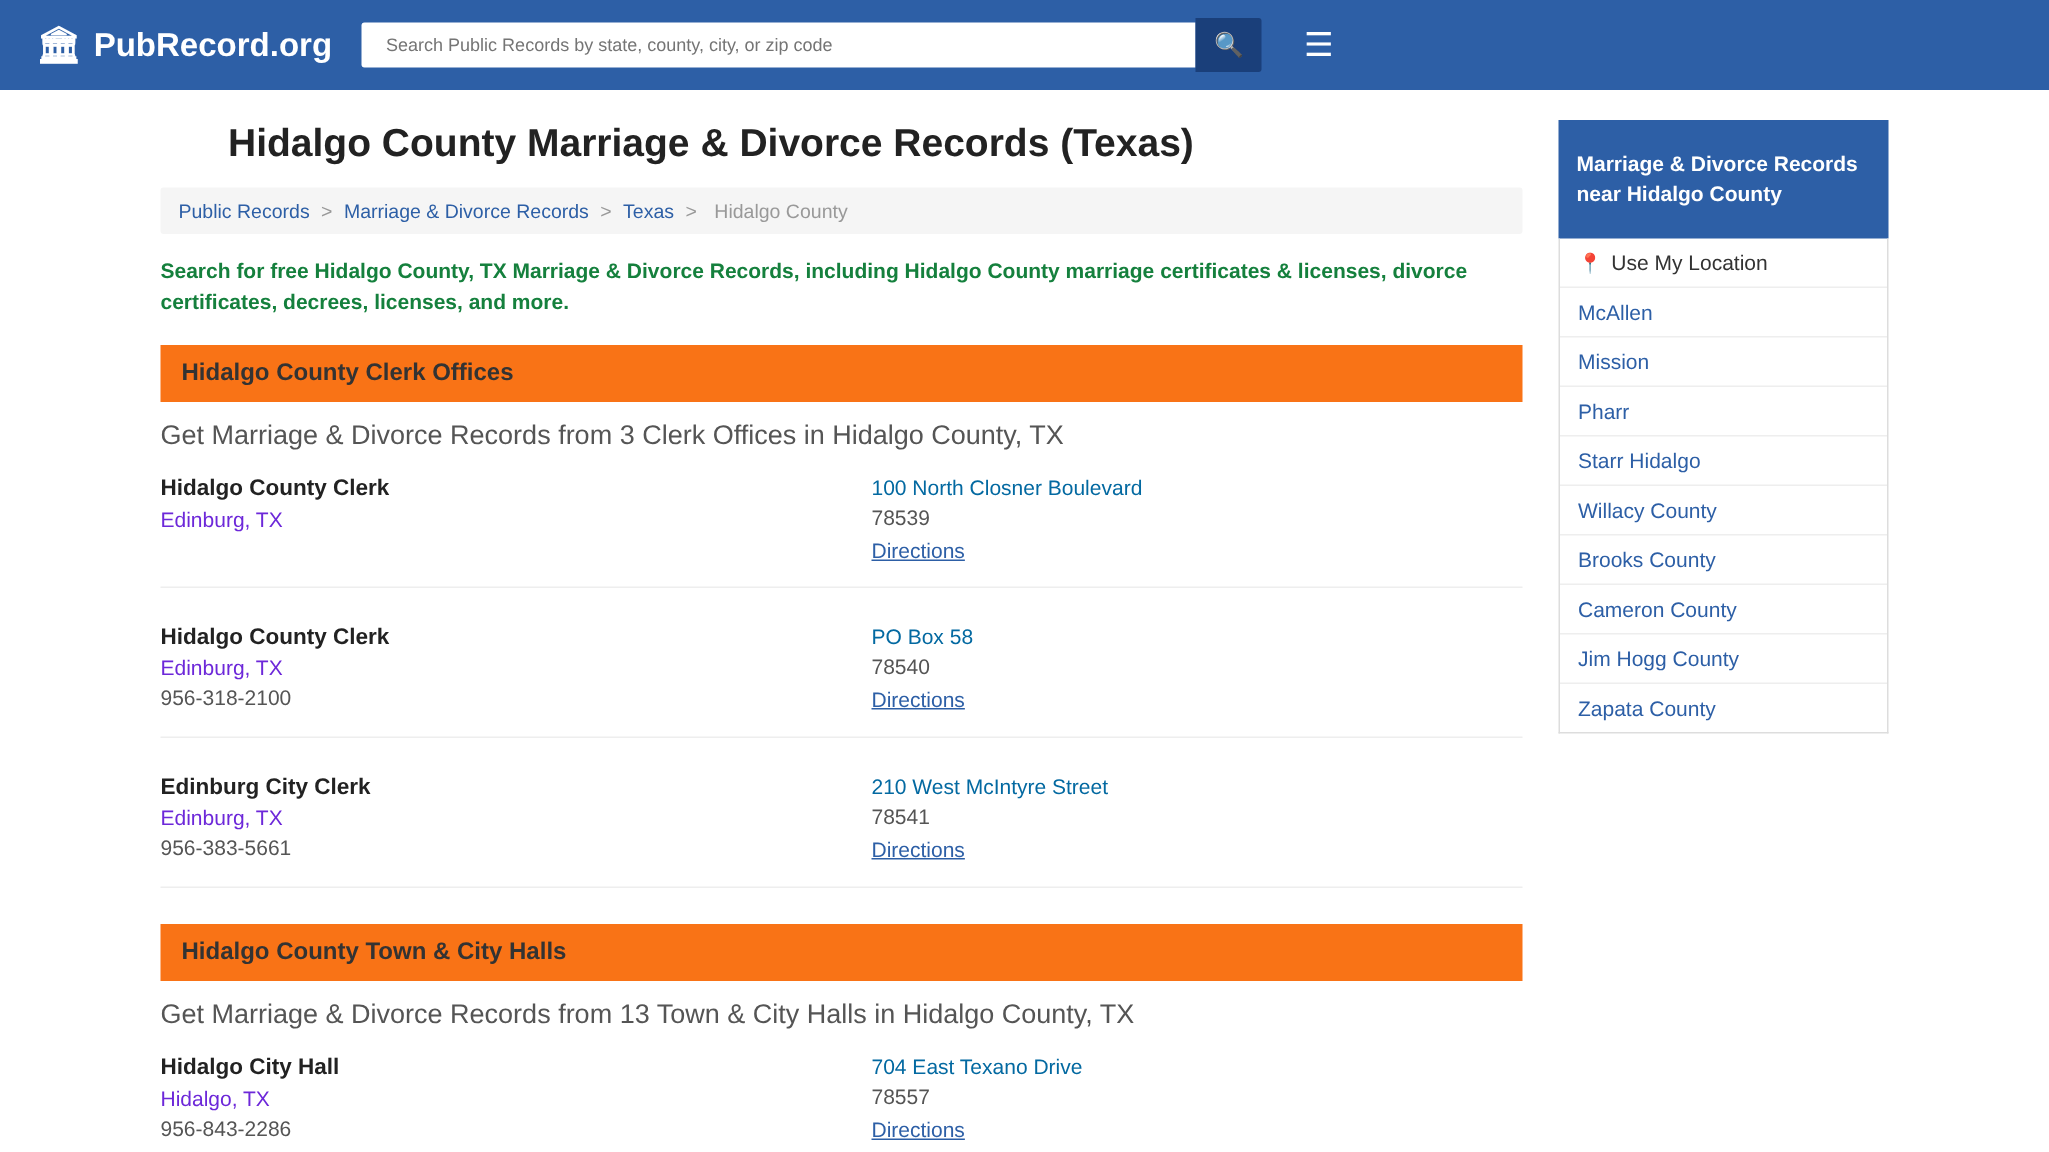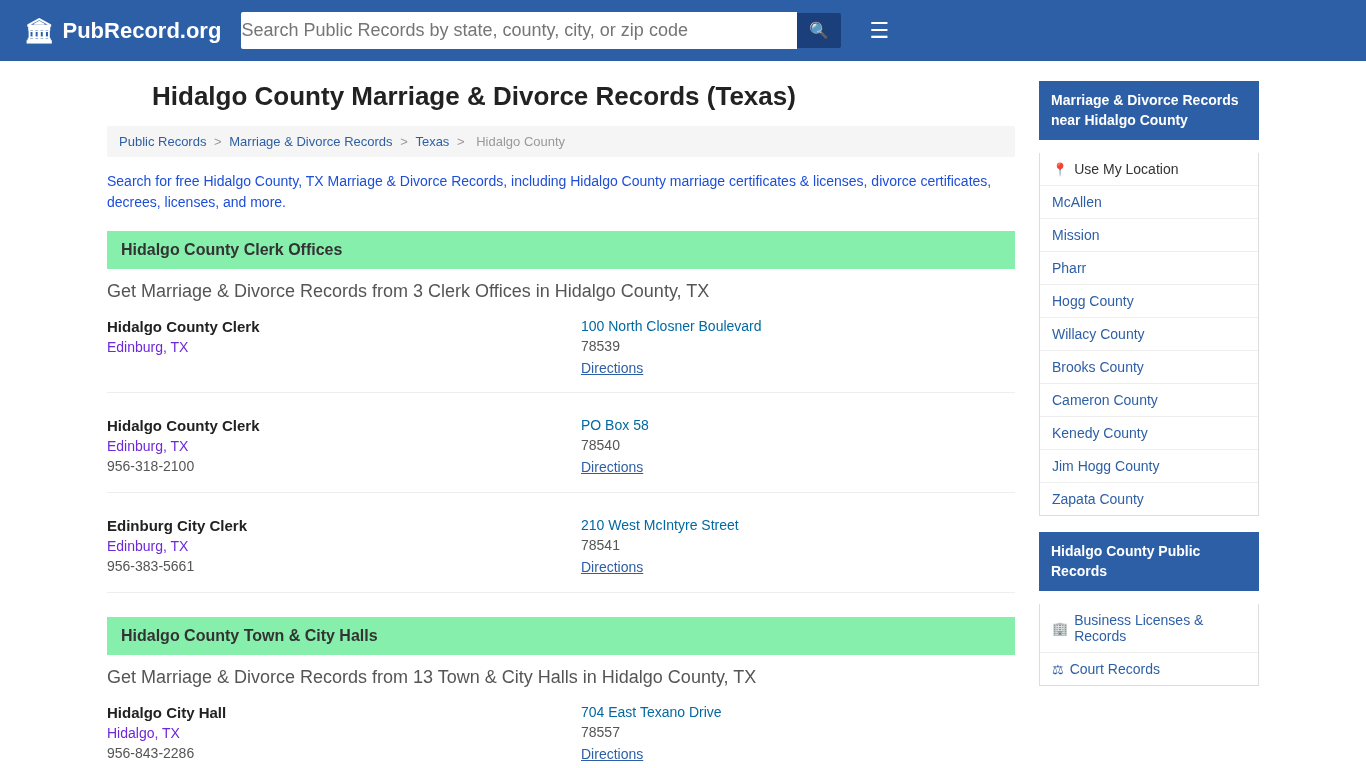--- a/index.html
+++ b/index.html
@@ -26,23 +26,23 @@
       font-size: 24px;
     }
     .search-area {
       flex: 1;
       display: flex;
       align-items: center;
       max-width: 600px;
     }
     .search-input {
       width: 100%;
-      padding: 8px 0;
+      padding: 8px 16px;
       border: none;
-      font-size: 18px;
+      font-size: 12px;
       outline: none;
       border-radius: 2px 0 0 2px;
     }
     .search-btn {
       background: #1a3f7a;
       border: none;
       padding: 8px 12px;
       cursor: pointer;
       color: #fff;
       font-size: 16px;
@@ -88,28 +88,29 @@
     .breadcrumb a {
       color: #2d5fa6;
       text-decoration: none;
     }
     .breadcrumb span {
       margin: 0 4px;
       color: #999;
     }
     .description {
       font-size: 14px;
-      color: #1d4ed8;
+      color: #15803d;
       margin-bottom: 18px;
       line-height: 1.5;
+      font-weight: bold;
     }
 
     
     .section-header {
-      background: #86efac;
+      background: #f97316;
       padding: 10px 14px;
       font-size: 16px;
       font-weight: bold;
       color: #333;
       margin-bottom: 12px;
     }
     .section-desc {
       font-size: 18px;
       color: #555;
       margin-bottom: 16px;
@@ -159,25 +160,25 @@
     .sidebar {
       width: 220px;
       flex-shrink: 0;
     }
     .sidebar-section {
       margin-bottom: 16px;
     }
     .sidebar-title {
       background: #2d5fa6;
       color: #fff;
-      padding: 10px 12px;
+      padding: 20px 12px;
       font-size: 14px;
       font-weight: bold;
       line-height: 1.4;
-      margin-bottom: 13px;
+      margin-bottom: 0;
     }
     .sidebar-list {
       border: 1px solid #ddd;
       border-top: none;
     }
     .sidebar-item {
       padding: 8px 12px;
       border-bottom: 1px solid #eee;
       cursor: pointer;
       font-size: 14px;
@@ -305,50 +306,34 @@
         <div class="sidebar-item plain">
           <span>McAllen</span>
         </div>
         <div class="sidebar-item plain">
           <span>Mission</span>
         </div>
         <div class="sidebar-item plain">
           <span>Pharr</span>
         </div>
         <div class="sidebar-item county">
-          <span>Hogg County</span>
+          <span>Starr Hidalgo</span>
         </div>
         <div class="sidebar-item county">
           <span>Willacy County</span>
         </div>
         <div class="sidebar-item county">
           <span>Brooks County</span>
         </div>
         <div class="sidebar-item county">
           <span>Cameron County</span>
         </div>
         <div class="sidebar-item county">
-          <span>Kenedy County</span>
-        </div>
-        <div class="sidebar-item county">
           <span>Jim Hogg County</span>
         </div>
         <div class="sidebar-item county">
           <span>Zapata County</span>
         </div>
       </div>
     </div>
 
-    <div class="sidebar-section">
-      <div class="sidebar-title">Hidalgo County Public Records</div>
-      <div class="sidebar-list">
-        <div class="sidebar-item">
-          <span class="sidebar-icon">🏢</span>
-          <span>Business Licenses &amp; Records</span>
-        </div>
-        <div class="sidebar-item">
-          <span class="sidebar-icon">⚖</span>
-          <span>Court Records</span>
-        </div>
-      </div>
-    </div>
   </aside>
 </div>
 
 </body></html>

